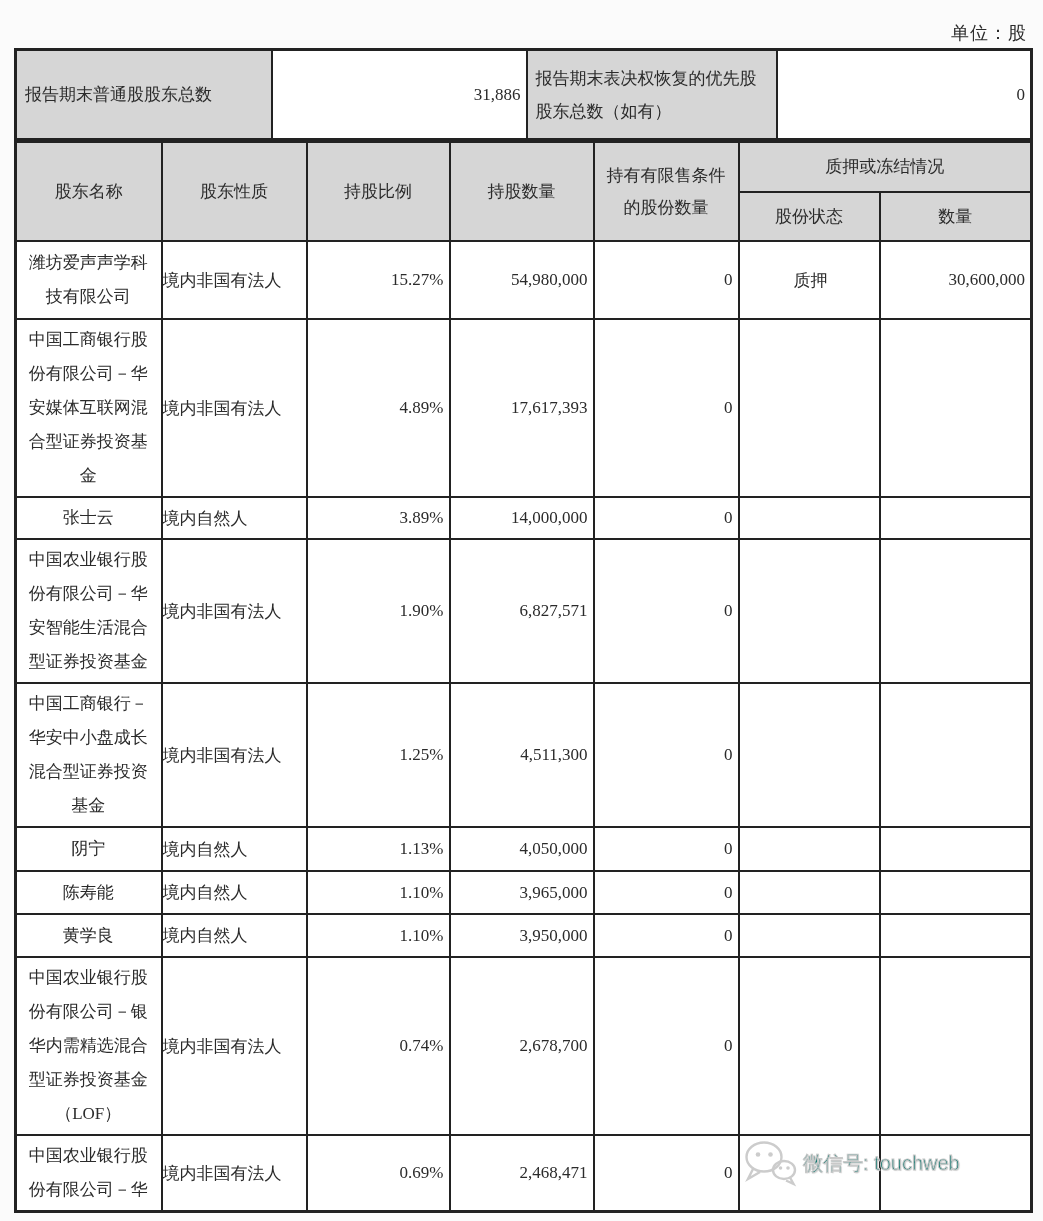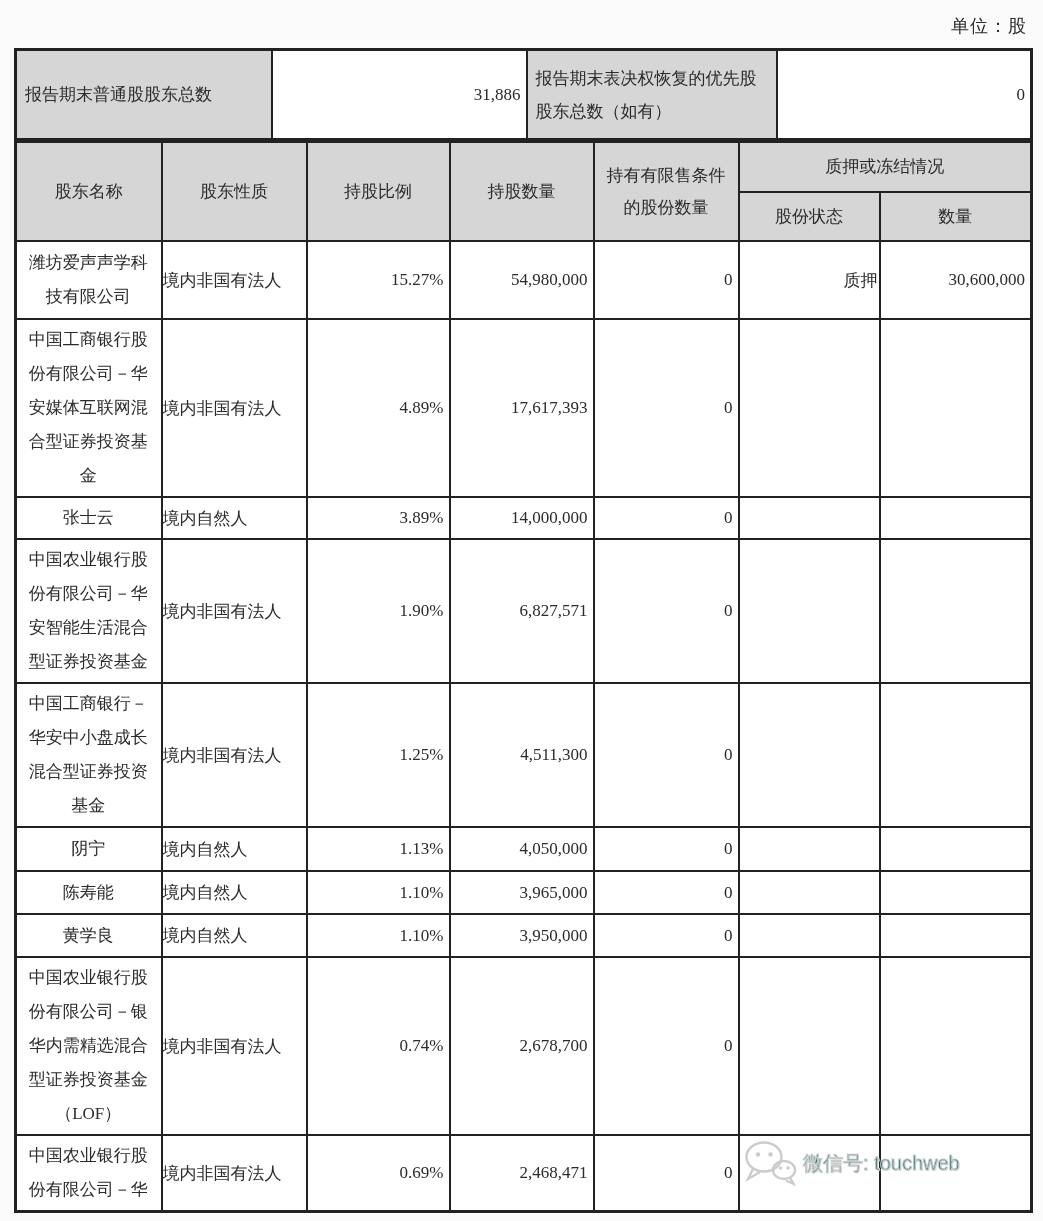--- a/index.html
+++ b/index.html
@@ -7,21 +7,21 @@
     position: relative;
     width: 1043px;
     height: 1221px;
     background: #fbfbfb;
     font-family: "Liberation Serif", "DejaVu Serif", serif;
     color: #2b2b2b;
     overflow: hidden;
   }
   .unit-label {
     position: absolute;
-    top: 14px;
+    top: 21px;
     right: 16px;
     font-size: 18px;
     letter-spacing: 1px;
   }
   .table-wrap {
     position: absolute;
     left: 14px;
     top: 48px;
     width: 1016px;
   }
@@ -65,21 +65,21 @@
   .main-table thead tr.group-row th { height: 44px; }
   .main-table thead tr.sub-row th { height: 43px; }
   .main-table td { background: #ffffff; }
   td.name {
     text-align: center;
     padding: 3px 6px 3px 5px;
     line-height: 34px;
   }
   td.nature { text-align: left; padding-left: 0; }
   td.num { text-align: right; padding-right: 5px; }
-  td.status { text-align: right; padding-left: 4px; }
+  td.status { text-align: center; padding-left: 4px; }
   
   .watermark {
     position: absolute;
     left: 742px;
     top: 1138px;
     display: flex;
     align-items: center;
     gap: 5px;
     white-space: nowrap;
     pointer-events: none;

